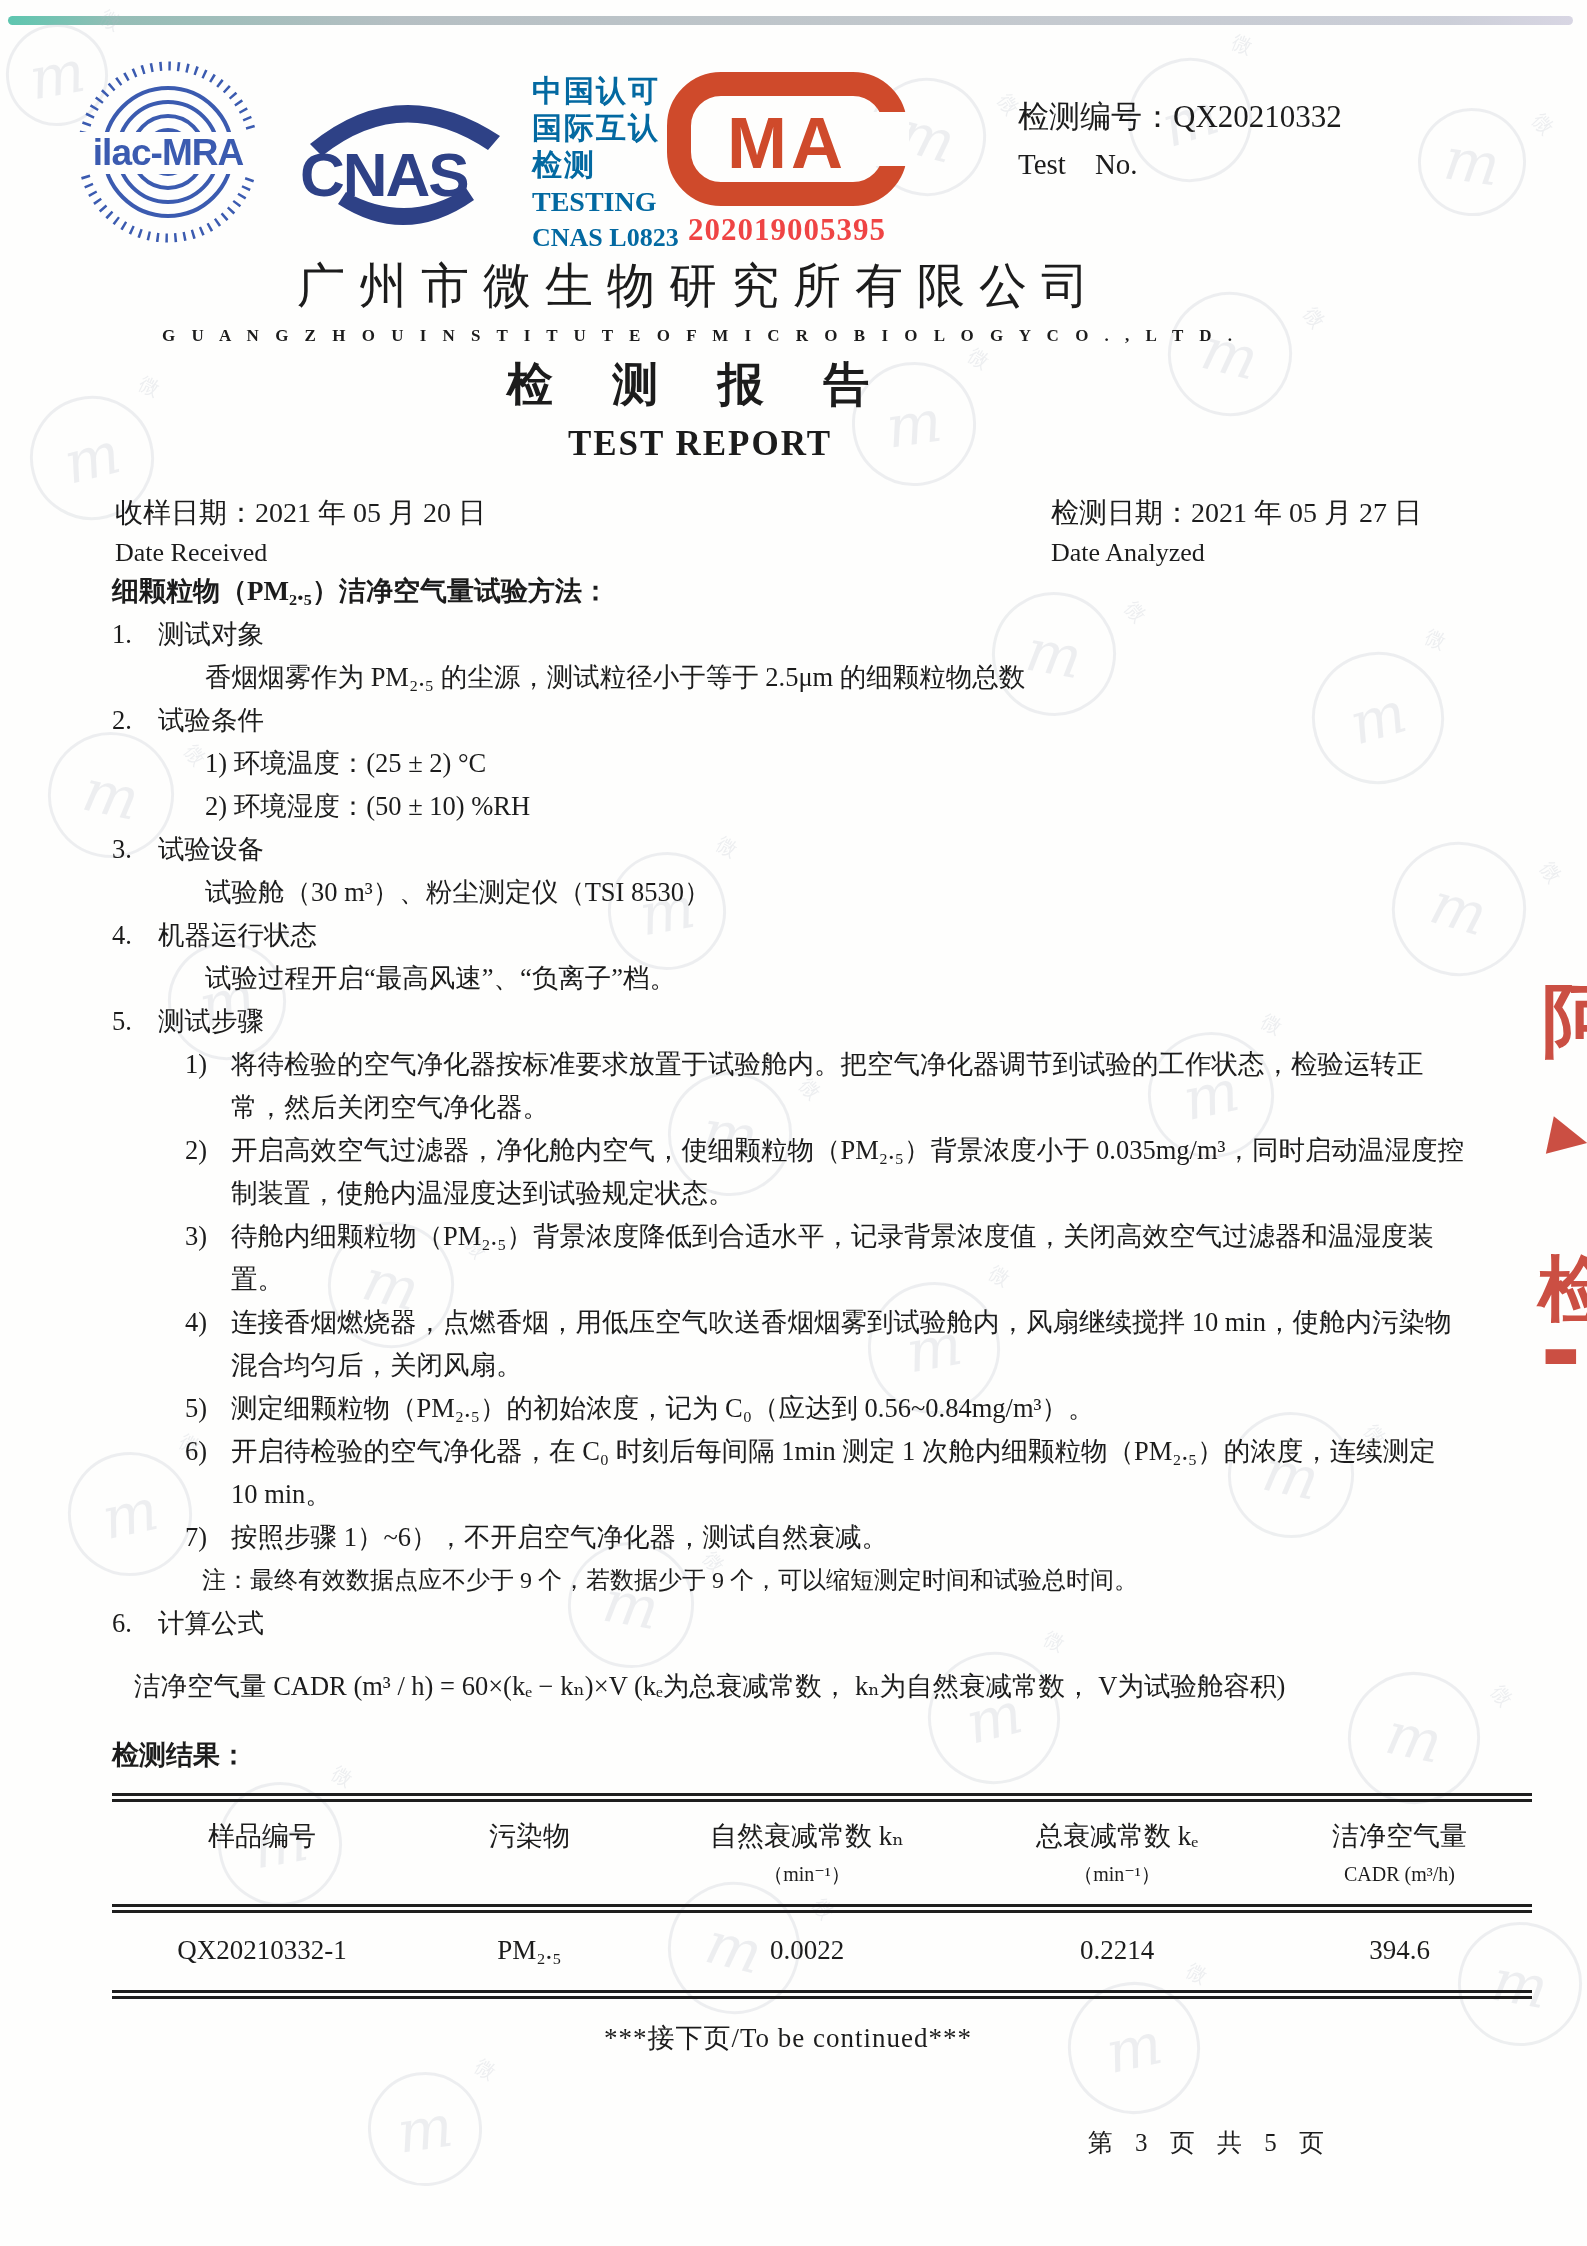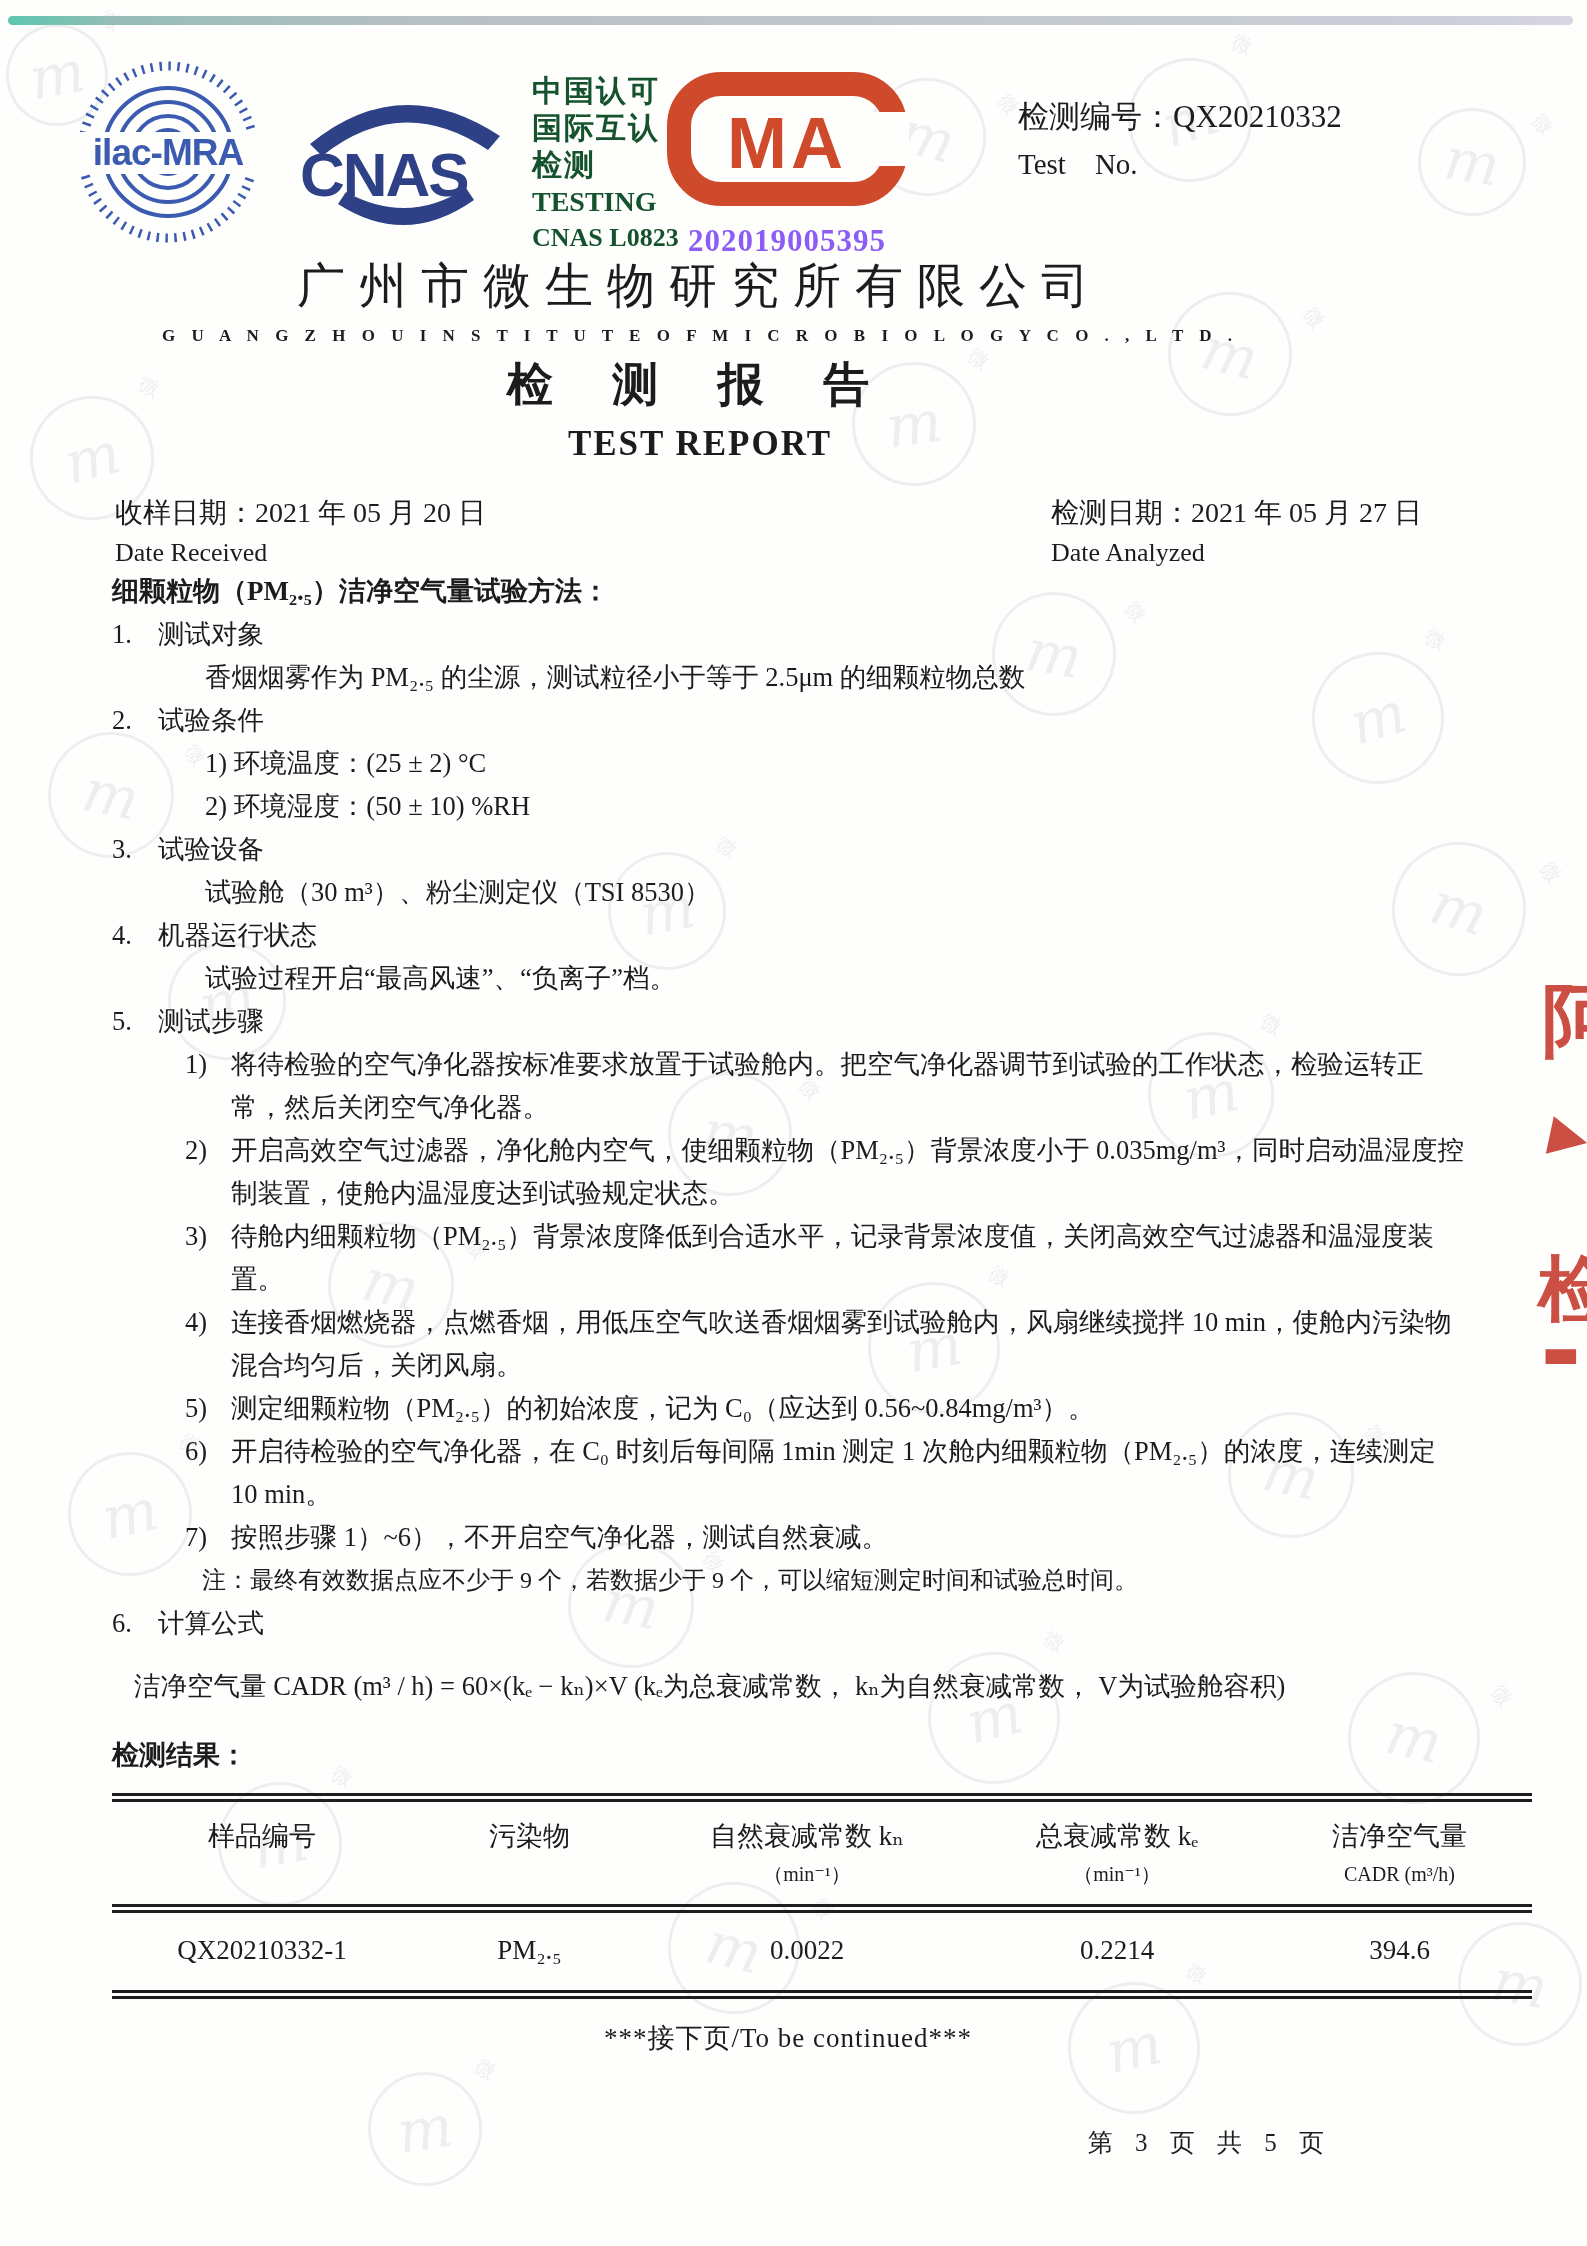--- a/index.html
+++ b/index.html
@@ -10,27 +10,27 @@
     background:linear-gradient(90deg,#55c3ab 0%,#8fbab2 7%,#b2bcc0 25%,#c0c6cb 60%,#c9ccd6 92%,#d6d4e2 100%);
     opacity:.95;}
   
   .wm{position:absolute;display:flex;align-items:center;justify-content:center;
       border:3px solid #b3bac6;border-radius:50%;color:#b3bac6;font-style:italic;
       font-family:"DejaVu Serif",serif;font-size:58px;opacity:.22;pointer-events:none;}
   .wm .tag{position:absolute;right:-24px;top:-10px;font-size:20px;font-style:normal;transform:rotate(40deg);}
   
   .ilac{position:absolute;left:72px;top:58px;}
   .cnas{position:absolute;left:296px;top:90px;}
-  .cnas-col{position:absolute;left:532px;top:72px;color:#14532d;font-weight:bold;
+  .cnas-col{position:absolute;left:532px;top:72px;color:#0369a1;font-weight:bold;
             font-family:"Liberation Sans",sans-serif;}
   .cnas-col .zh{font-size:30px;line-height:37px;letter-spacing:2px;}
   .cnas-col .en1{font-size:28px;line-height:38px;font-family:"Liberation Serif",serif;}
   .cnas-col .en2{font-size:26px;line-height:34px;font-family:Liberation Serif, serif;}
   .cma{position:absolute;left:662px;top:72px;width:250px;text-align:center;}
-  .cma-num{margin-top:13px;font-size:31px;font-weight:bold;color:#8b5cf6;letter-spacing:1px;
+  .cma-num{margin-top:2px;font-size:31px;font-weight:bold;color:#ef4444;letter-spacing:1px;
            font-family:"Liberation Serif",serif;}
   .testno{position:absolute;left:1018px;top:96px;font-size:31px;}
   .testno .en{font-size:29px;margin-top:10px;white-space:pre;}
   
   .company{position:absolute;left:120px;width:1160px;top:254px;text-align:center;}
   .company .zh{font-size:48px;letter-spacing:14px;font-weight:500;}
   .company .en{font-size:17px;letter-spacing:6px;margin-top:8px;font-weight:bold;}
   .rtitle{position:absolute;left:120px;width:1160px;top:354px;text-align:center;}
   .rtitle .zh{font-size:46px;letter-spacing:24px;font-weight:600;}
   .rtitle .en{font-size:35px;letter-spacing:2px;margin-top:8px;font-weight:600;}

